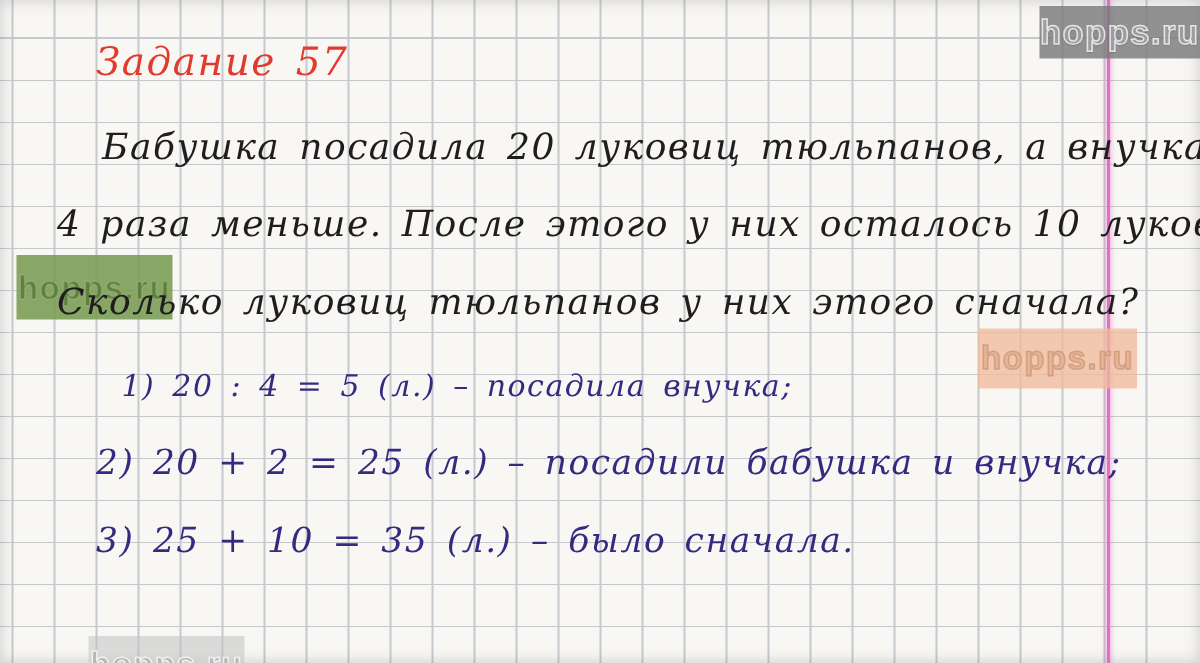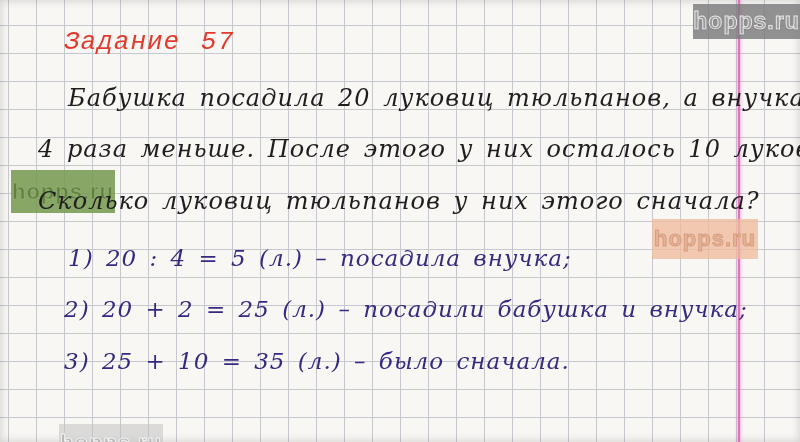--- a/index.html
+++ b/index.html
@@ -30,25 +30,25 @@
   
   .hand {
     position: absolute;
     white-space: nowrap;
     font-style: italic;
     font-size: 24px;
     line-height: 1;
     letter-spacing: 1px;
     word-spacing: 4px;
   }
-  .title   { left: 64px;  top: 29px;  color: #e23b2e; font-size: 26px; font-family: Liberation Mono, monospace; }
+  .title   { left: 64px;  top: 29px;  color: #e23b2e; font-size: 26px; }
   .p-line1 { left: 68px;  top: 86px;  color: #1f1d1d; }
   .p-line2 { left: 38px;  top: 137px; color: #1f1d1d; }
   .p-line3 { left: 38px;  top: 189px; color: #1f1d1d; z-index: 3; }
-  .s-step1 { left: 68px;  top: 247px; color: #37297f; font-size: 23px; text-align: right; }
+  .s-step1 { left: 81px;  top: 247px; color: #37297f; font-size: 20px; text-align: right; }
   .s-step2 { left: 64px;  top: 298px; color: #37297f; font-size: 23px; }
   .s-step3 { left: 64px;  top: 350px; color: #37297f; font-size: 23px; }
   .answer  { left: 64px;  top: 400px; color: #37297f; font-size: 23px; }
 
   
   .highlight-green {
     position: absolute;
     left: 11px; top: 170px;
     width: 104px; height: 43px;
     background: rgba(116,153,77,0.85);

